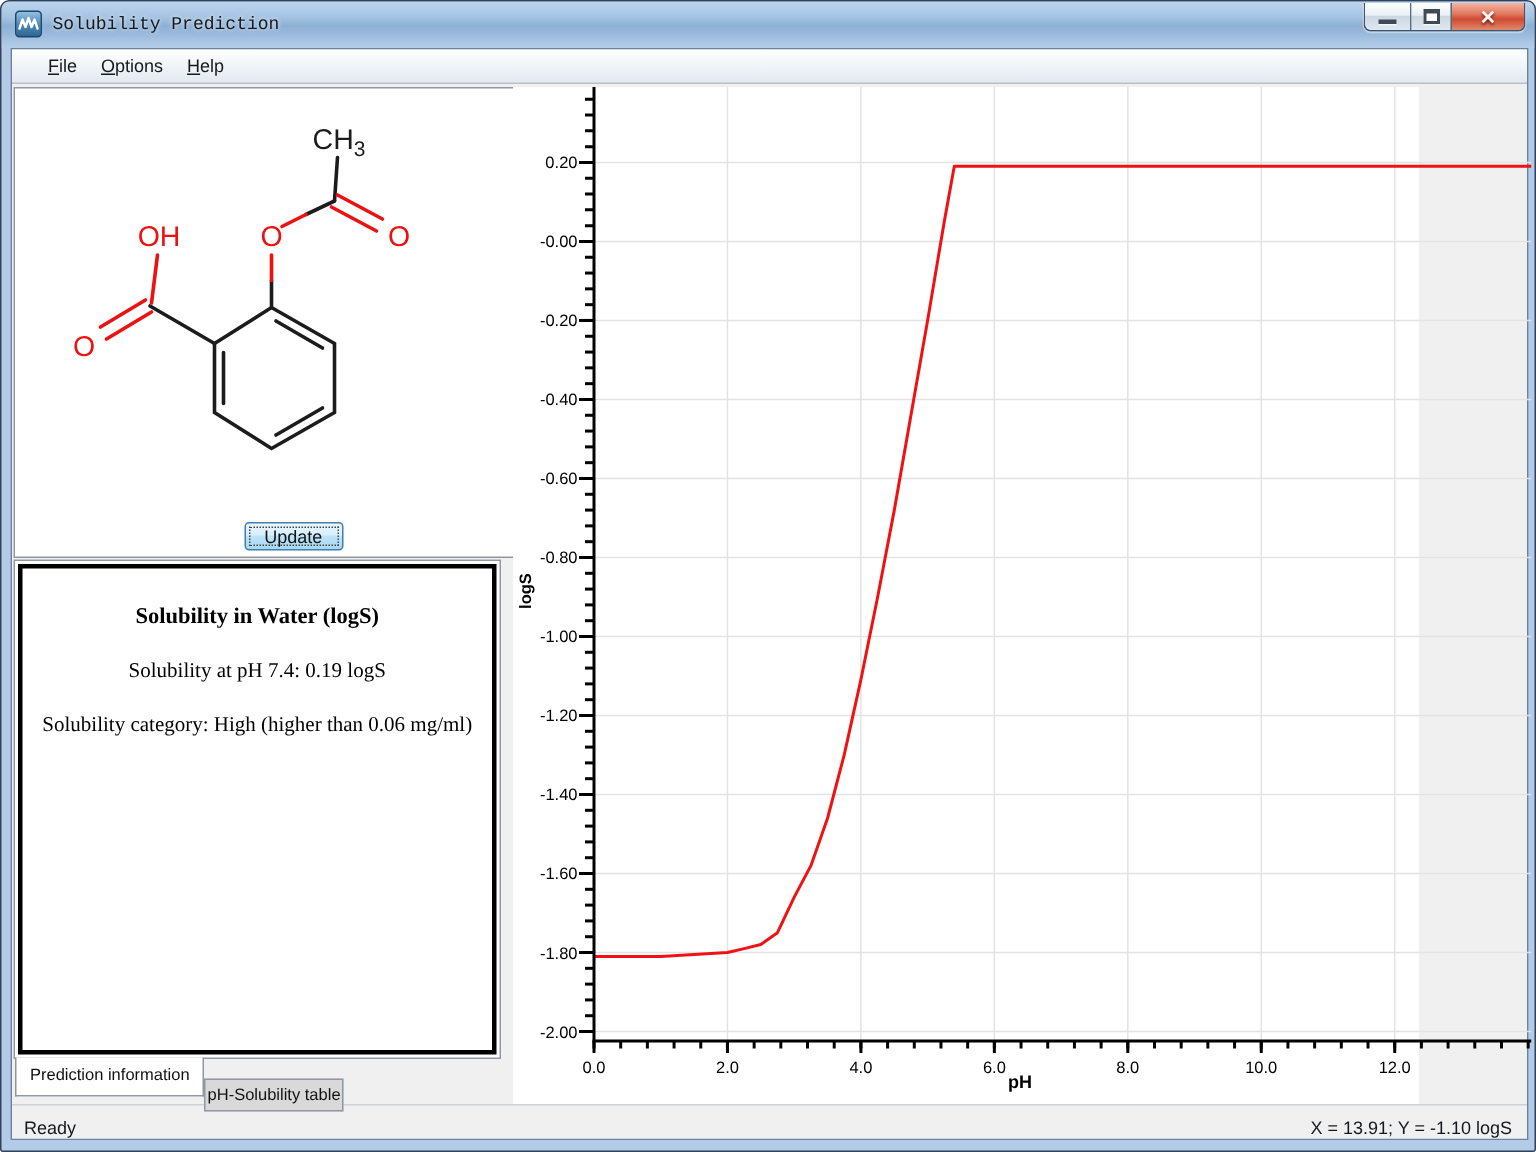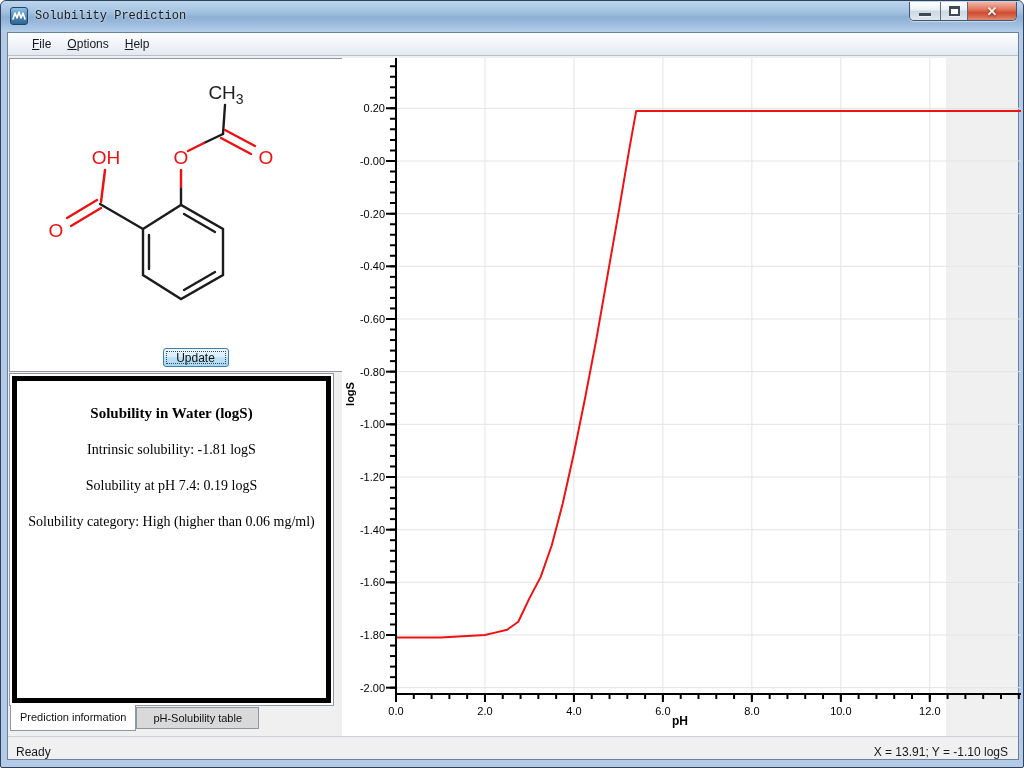--- a/index.html
+++ b/index.html
@@ -80,40 +80,40 @@
     background:linear-gradient(180deg,#eaf6fd 0%,#d7effc 45%,#bde4f7 50%,#a8d8f3 100%);
     border:1px solid #3c7fb1; border-radius:3px;
     outline:1px dotted #444; outline-offset:-4px;
     cursor:default;
   }
   .info-panel{
     position:absolute; left:1px; top:317px; width:325px; height:333px;
     background:#ffffff; border:1px solid #9197a1; padding:2px;
   }
   .info-inner{
-    width:100%; height:100%; border:5px solid #000000;
+    width:100%; height:100%; border:3px solid #000000;
     font-family:"Liberation Serif", serif; color:#000; text-align:center;
   }
   .info-title{ font-size:15px; font-weight:bold; margin-top:24px; }
   .info-line{ font-size:14px; margin-top:20px; }
 
   .tabs-row{
     position:absolute; left:1px; top:649px; height:28px; width:330px;
     display:flex; align-items:flex-start; z-index:2;
   }
   .tab{
     font-size:11px; color:#111; white-space:nowrap; cursor:default;
   }
   .tab.active{
     margin-left:1px; height:26px; line-height:24px; padding:0 9px;
     background:#ffffff;
     border:1px solid #9197a1; border-top:none;
   }
   .tab.inactive{
-    margin-top:2px; height:22px; line-height:20px; padding:0 16px;
+    margin-top:14px; height:22px; line-height:20px; padding:0 1px;
     background:#d9d9d9;
     border:1px solid #9197a1;
   }
 
   
   .chart-panel{
     position:absolute; left:334px; top:2px; width:604px; height:678px;
     background:#ffffff;
   }
 
@@ -198,21 +198,20 @@
             <text x="171" y="105" text-anchor="middle" fill="#ee1111">O</text>
             <text x="256" y="105" text-anchor="middle" fill="#ee1111">O</text>
           </g>
         </svg>
         <button class="update-btn">Update</button>
       </div>
 
       <div class="info-panel">
         <div class="info-inner">
           <div class="info-title">Solubility in Water (logS)</div>
-          <div class="info-line">Intrinsic solubility: -1.81 logS</div>
           <div class="info-line">Solubility at pH 7.4: 0.19 logS</div>
           <div class="info-line">Solubility category: High (higher than 0.06 mg/ml)</div>
         </div>
       </div>
 
       <div class="tabs-row">
         <div class="tab active">Prediction information</div>
         <div class="tab inactive">pH-Solubility table</div>
       </div>
 

